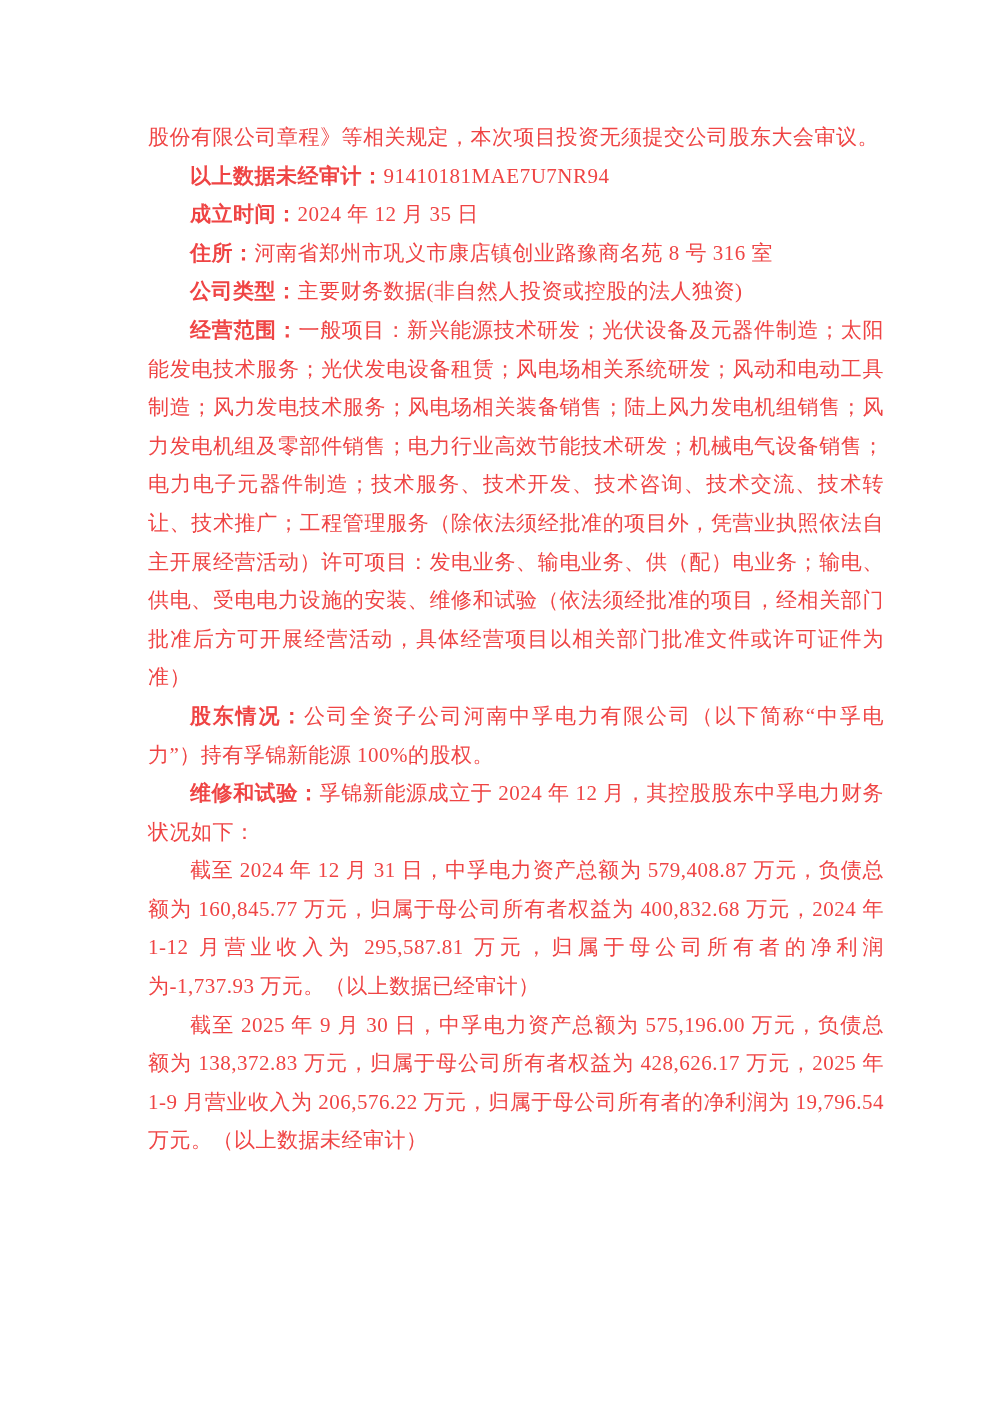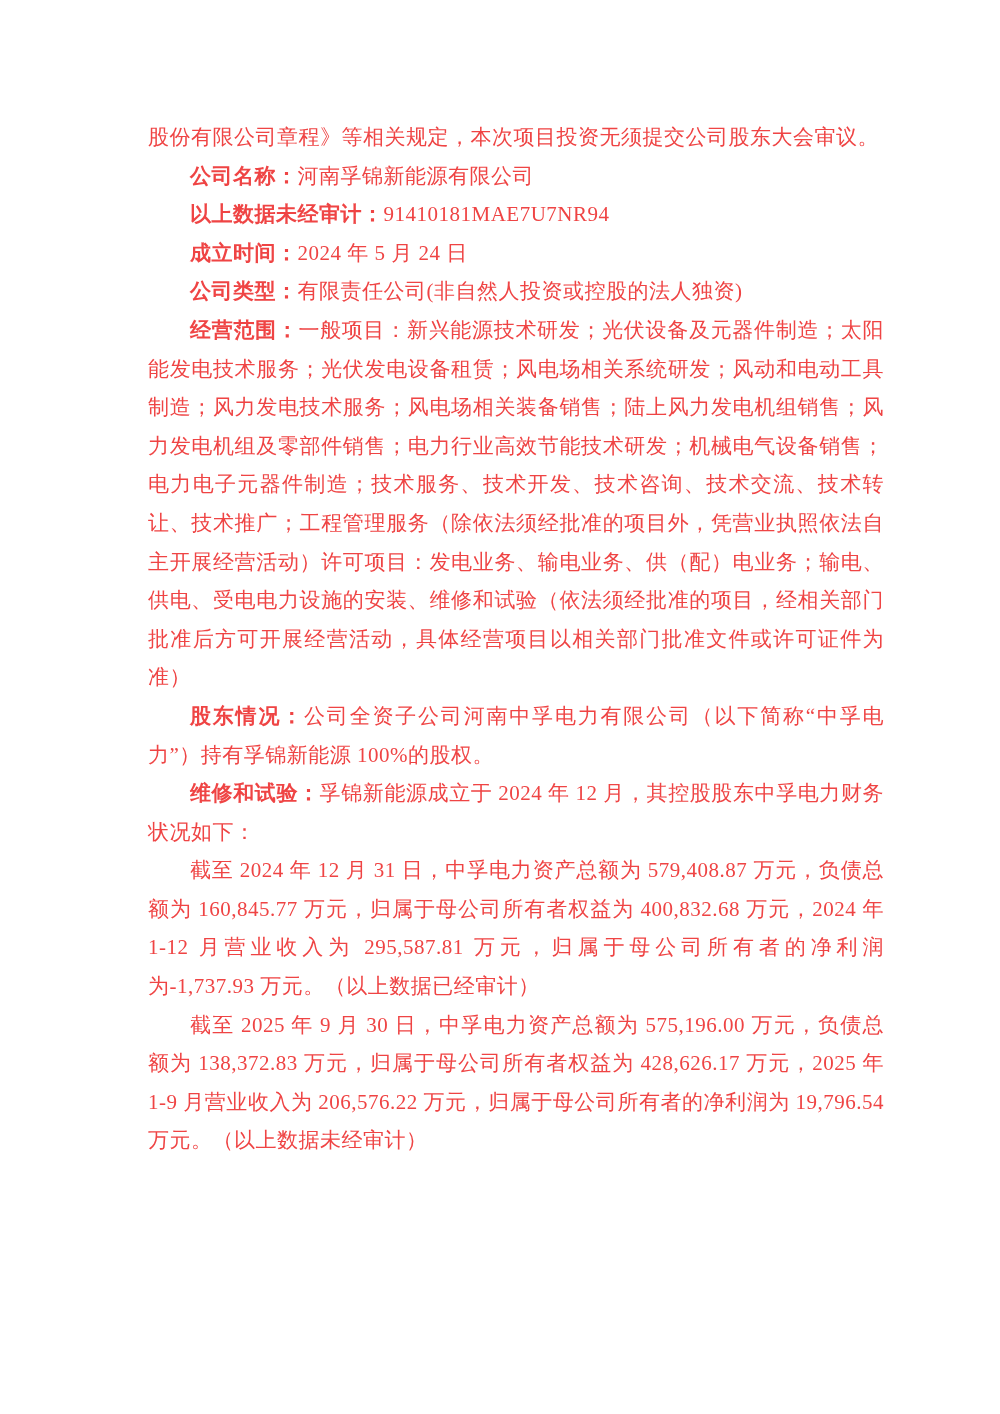--- a/index.html
+++ b/index.html
@@ -34,28 +34,28 @@
 </style>
 </head>
 <body>
 
 <div class="page">
   <div class="content">
 
     <p class="noindent"><span>股份有限公司章程》等相关规定，本次项目投资无须提交公司股东大会审议。</span></p>
 
 
-    <p><span class="lbl">公司名称：</span><span>河南孚锦新能源有限公司</span></p>
 
     <p><span class="lbl">以上数据未经审计：</span><span>91410181MAE7U7NR94</span></p>
 
-    <p><span class="lbl">成立时间：</span><span>2024 年 5 月 24 日</span></p>
+    <p><span class="lbl">成立时间：</span><span>2024 年 12 月 35 日</span></p>
 
+    <p><span class="lbl">住所：</span><span>河南省郑州市巩义市康店镇创业路豫商名苑 8 号 316 室</span></p>
 
-    <p><span class="lbl">公司类型：</span><span>有限责任公司(非自然人投资或控股的法人独资)</span></p>
+    <p><span class="lbl">公司类型：</span><span>主要财务数据(非自然人投资或控股的法人独资)</span></p>
 
 
 
     <p><span class="lbl">经营范围：</span><span>一般项目：新兴能源技术研发；光伏设备及元器件制造；太阳能发电技术服务；光伏发电设备租赁；风电场相关系统研发；风动和电动工具制造；风力发电技术服务；风电场相关装备销售；陆上风力发电机组销售；风力发电机组及零部件销售；电力行业高效节能技术研发；机械电气设备销售；电力电子元器件制造；技术服务、技术开发、技术咨询、技术交流、技术转让、技术推广；工程管理服务（除依法须经批准的项目外，凭营业执照依法自主开展经营活动）许可项目：发电业务、输电业务、供（配）电业务；输电、供电、受电电力设施的安装、维修和试验（依法须经批准的项目，经相关部门批准后方可开展经营活动，具体经营项目以相关部门批准文件或许可证件为准）</span></p>
 
     <p><span class="lbl">股东情况：</span><span>公司全资子公司河南中孚电力有限公司（以下简称“中孚电力”）持有孚锦新能源 100%的股权。</span></p>
 
     <p><span class="lbl">维修和试验：</span><span>孚锦新能源成立于 2024 年 12 月，其控股股东中孚电力财务状况如下：</span></p>
 
     <p><span>截至 2024 年 12 月 31 日，中孚电力资产总额为 579,408.87 万元，负债总额为 160,845.77 万元，归属于母公司所有者权益为 400,832.68 万元，2024 年 1-12 月营业收入为 295,587.81 万元，归属于母公司所有者的净利润为-1,737.93 万元。（以上数据已经审计）</span></p>

